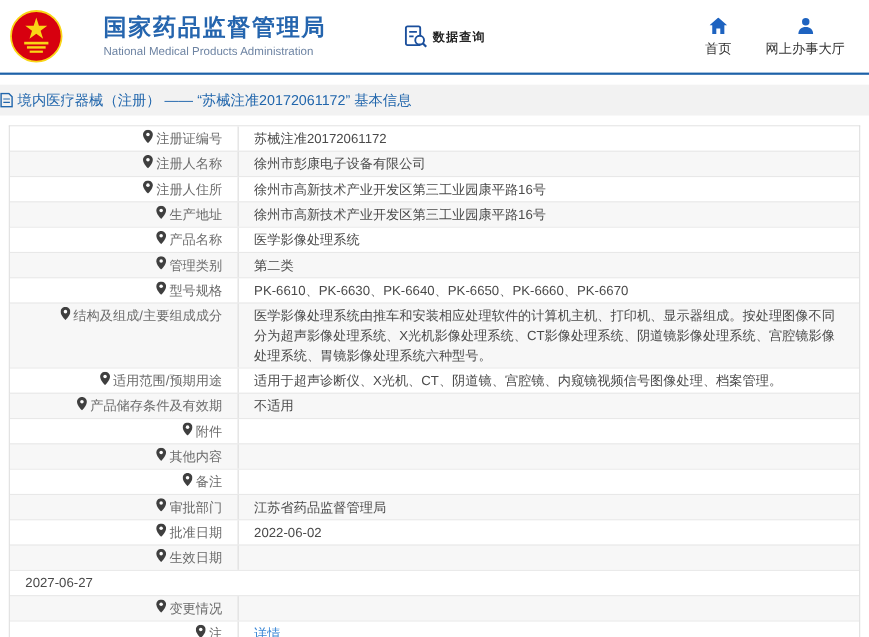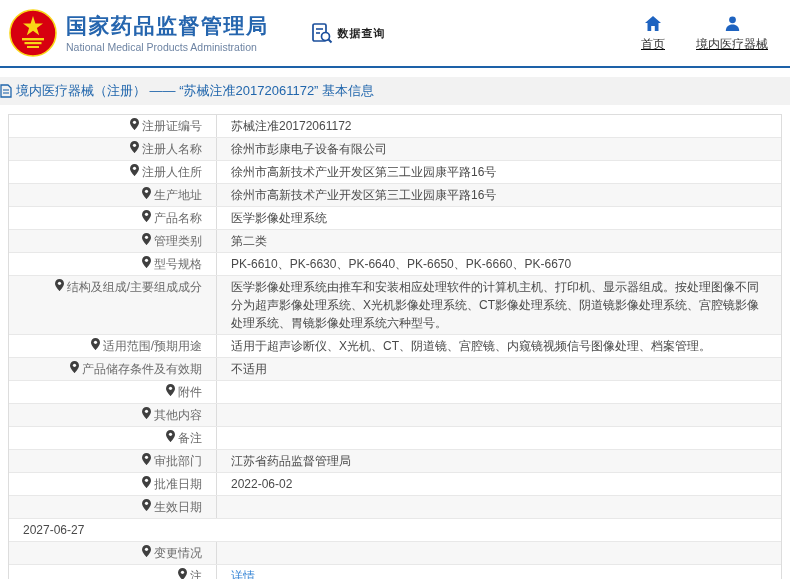--- a/index.html
+++ b/index.html
@@ -1,29 +1,29 @@
 <!DOCTYPE html>
 <html><head>
 <meta charset="utf-8">
 <style>
   * { margin:0; padding:0; box-sizing:border-box; }
   html,body { width:790px; height:579px; overflow:hidden; background:#fff;
     font-family:"Liberation Sans","DejaVu Sans",sans-serif; }
 
   
   .header { height:68px; display:flex; align-items:center; padding:0 0 0 8px;
-    border-bottom:2px solid #1d61a8; background:#fff; position:relative; }
+    border-bottom:2px solid #1d61a8; background:#fff; position:relative;gap:28px; }
   .emblem { width:50px; height:50px; flex:0 0 auto; }
   .agency { margin-left:8px; }
   .agency-cn { font-size:21px; font-weight:700; color:#2565ae; letter-spacing:1.5px; line-height:26px; }
   .agency-en { font-size:10.5px; color:#6e84a3; margin-top:2px; }
   .query-nav { display:flex; align-items:center; margin-left:42px; cursor:pointer; }
   .query-nav svg { margin-right:5px; }
   .query-label { font-size:11px; font-weight:600; color:#222; letter-spacing:1px; }
-  .right-nav { margin-left:auto; margin-right:22px; display:flex; gap:26px; align-self:flex-start; padding-top:16px;text-decoration:underline; }
+  .right-nav { margin-left:auto; margin-right:22px; display:flex; gap:26px; align-self:flex-start; padding-top:16px; }
   .nav-item { display:flex; flex-direction:column; align-items:center; cursor:pointer; min-width:34px; }
   .nav-item svg { margin-bottom:5px; }
   .nav-label { font-size:12px; color:#333; white-space:nowrap; }
 
   
   .crumb-gap { height:9px; background:#fff; }
   .breadcrumb { height:28px; background:#f2f2f2; display:flex; align-items:center;
     padding-left:0; }
   .breadcrumb svg { margin-right:4px; }
   .crumb-text { font-size:13px; color:#2166ac; }
@@ -72,21 +72,21 @@
       <svg width="16" height="15" viewBox="0 0 16 15">
         <path d="M8 0 L16 7 L13.5 7 L13.5 15 L9.8 15 L9.8 10 L6.2 10 L6.2 15 L2.5 15 L2.5 7 L0 7 Z" fill="#1e63c0"></path>
       </svg>
       <span class="nav-label">首页</span>
     </div>
     <div class="nav-item">
       <svg width="15" height="15" viewBox="0 0 15 15">
         <circle cx="7.5" cy="3.8" r="3.4" fill="#1e63c0"></circle>
         <path d="M0.8 15 C0.8 10.8 3.6 8.6 7.5 8.6 C11.4 8.6 14.2 10.8 14.2 15 Z" fill="#1e63c0"></path>
       </svg>
-      <span class="nav-label">境内医疗器械</span>
+      <span class="nav-label">网上办事大厅</span>
     </div>
   </div>
 </div>
 
 <div class="crumb-gap"></div>
 <div class="breadcrumb">
   <svg width="12" height="14" viewBox="0 0 12 14">
     <path d="M1 1 L8 1 L11 4 L11 13 L1 13 Z" fill="none" stroke="#2166ac" stroke-width="1.3"></path>
     <line x1="3" y1="6" x2="9" y2="6" stroke="#2166ac" stroke-width="1.1"></line>
     <line x1="3" y1="9" x2="9" y2="9" stroke="#2166ac" stroke-width="1.1"></line>

